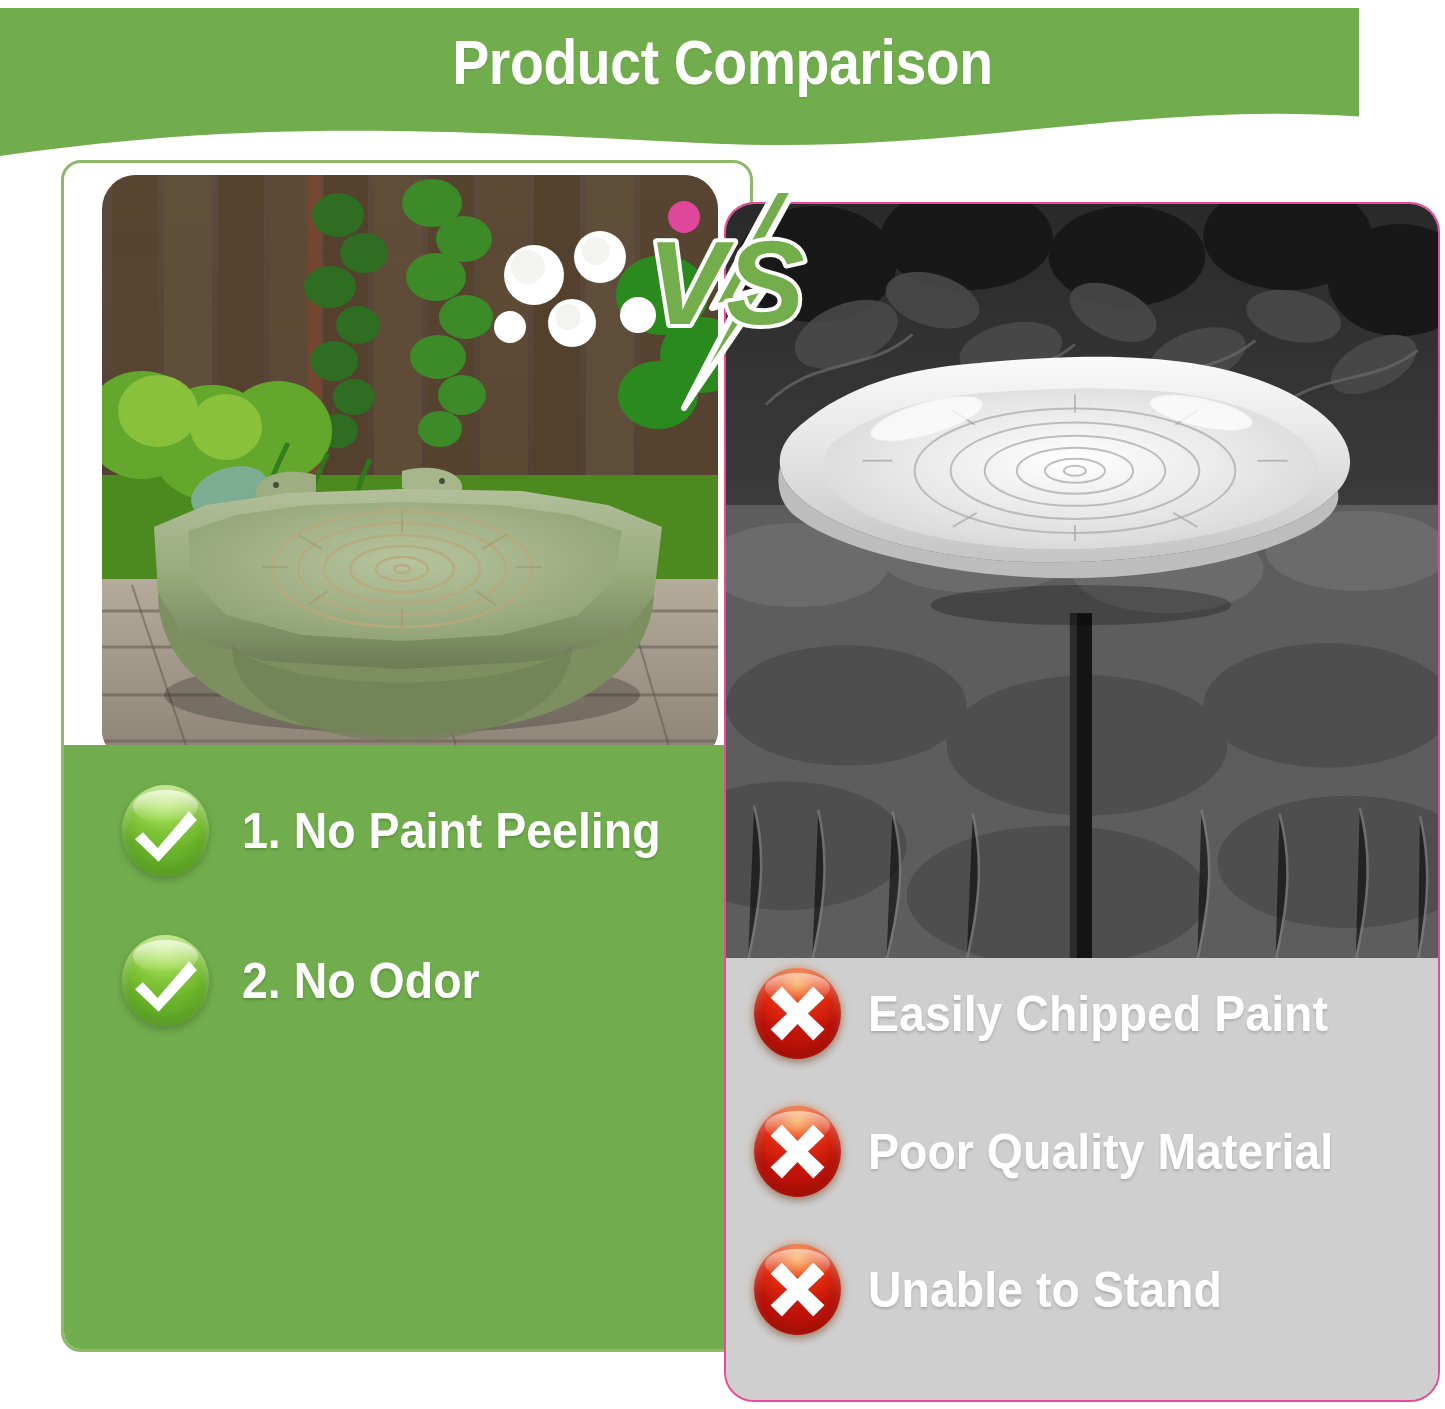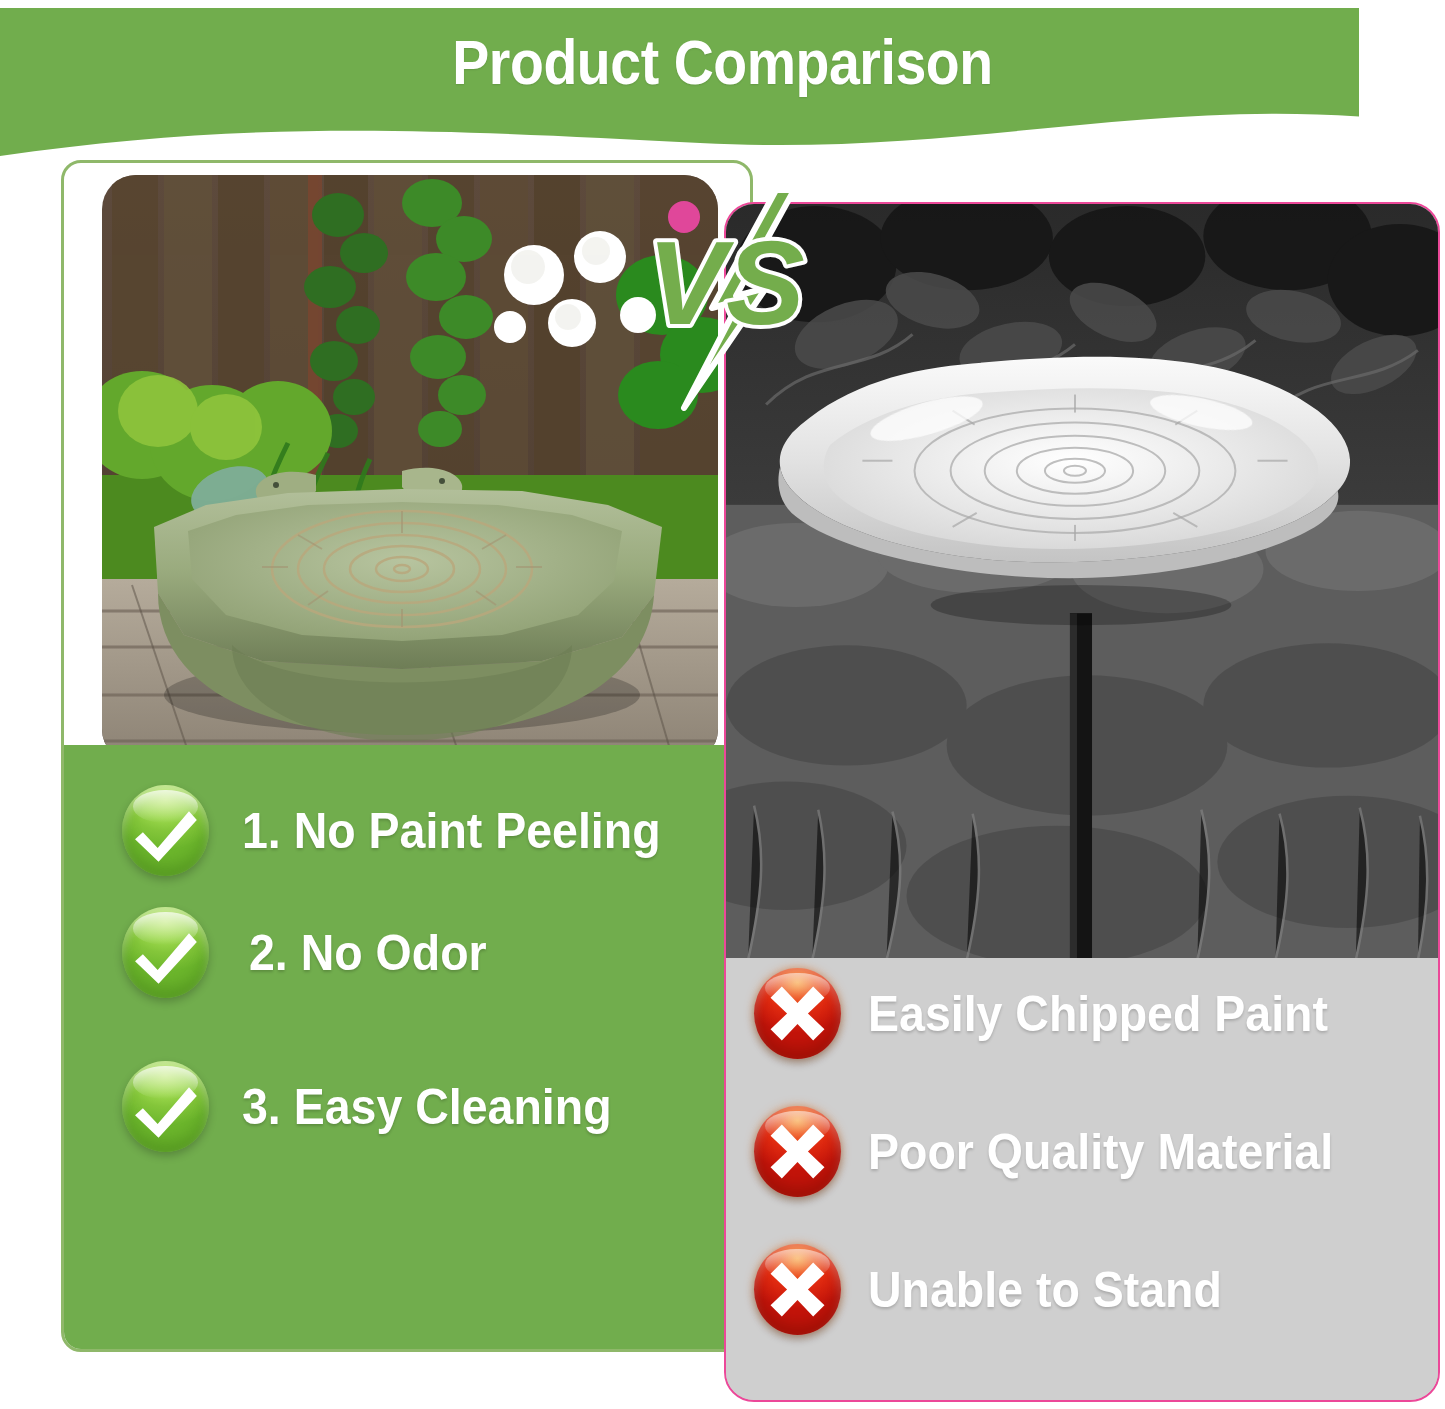--- a/index.html
+++ b/index.html
@@ -52,21 +52,21 @@
     position:absolute;display:flex;align-items:center;width:100%;
   }
   .row .label{
     color:#ffffff;font-weight:bold;white-space:nowrap;
     text-shadow:0 2px 3px rgba(0,0,0,.18);
     transform:scaleX(0.93);transform-origin:left center;
   }
 
   .list-left .row{left:58px;}
   .list-left .row.r1{top:40px;}
-  .list-left .row.r2{top:162px;gap:7px;}
+  .list-left .row.r2{top:190px;}
   .list-left .row.r3{top:316px;}
   .list-left .label{font-size:50px;margin-left:33px;}
 
   
   .photo-right-wrap{
     position:absolute;left:0;top:0;width:100%;height:754px;overflow:hidden;
   }
   .photo-right{position:absolute;inset:0;filter:grayscale(1);}
 
   
@@ -284,28 +284,20 @@
 
     <div class="row r2">
       <span class="badge badge-check">
         <svg viewBox="0 0 100 100" aria-hidden="true">
           <path d="M24 52 L41 70 L77 28 L86 38 L42 86 L15 60 Z" fill="#ffffff"></path>
         </svg>
       </span>
       <span class="label">2. No Odor</span>
     </div>
 
-    <div class="row r3">
-      <span class="badge badge-check">
-        <svg viewBox="0 0 100 100" aria-hidden="true">
-          <path d="M24 52 L41 70 L77 28 L86 38 L42 86 L15 60 Z" fill="#ffffff"></path>
-        </svg>
-      </span>
-      <span class="label">3. Easy Cleaning</span>
-    </div>
 
   </div>
 </div>
 
 <div class="panel-right">
 
   <div class="photo-right-wrap">
     <svg class="photo-right" viewBox="0 0 710 754" preserveAspectRatio="none">
       <defs>
         <linearGradient id="gbg" x1="0" y1="0" x2="0" y2="1">

